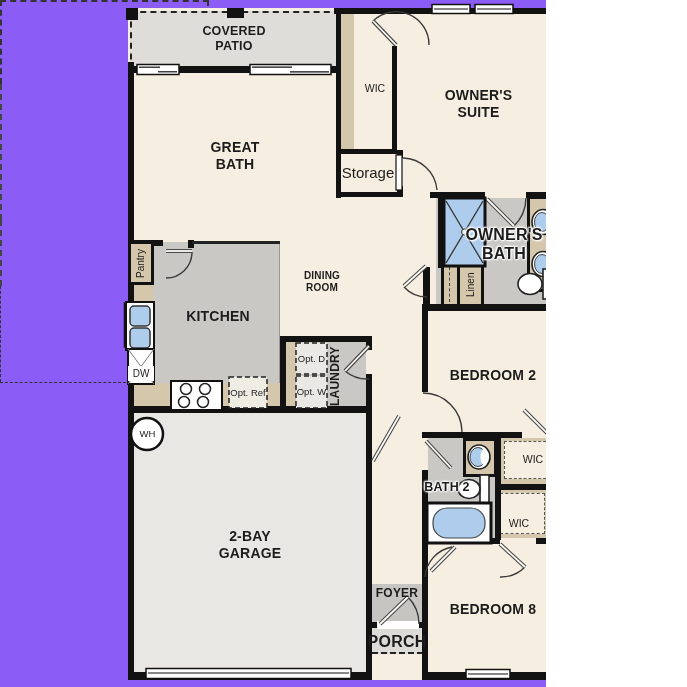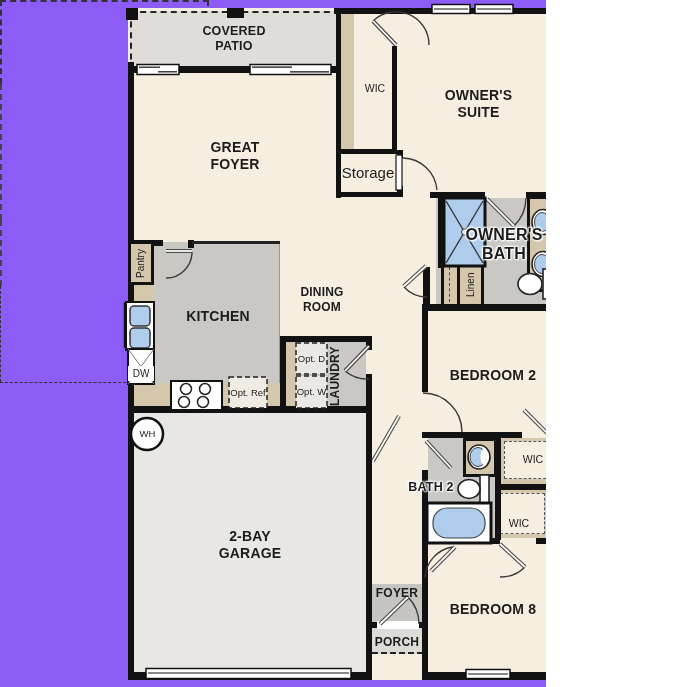--- a/index.html
+++ b/index.html
@@ -212,36 +212,36 @@
     </g>
     <circle cx="147" cy="434" r="16" fill="#fff" stroke="#111" stroke-width="2.5"></circle>
     <g stroke="#222" stroke-width="1.5" stroke-dasharray="5,3">
       <rect x="229" y="377" width="38" height="31" fill="#efece4"></rect>
       <rect x="296" y="343" width="31" height="31" fill="#e9e8e5"></rect>
       <rect x="296" y="376" width="31" height="32" fill="#e9e8e5"></rect>
     </g>
   </svg>
 
   <div class="lbl" style="left:189px;top:17px;width:90px;height:44px;font-size:12.5px;">COVERED PATIO</div>
-  <div class="lbl" style="left:200px;top:133px;width:70px;height:46px;font-size:14px;">GREAT FOYER</div>
+  <div class="lbl" style="left:200px;top:133px;width:70px;height:46px;font-size:14px;">GREAT BATH</div>
   <div class="lbl" style="left:436px;top:79px;width:85px;height:50px;font-size:14px;">OWNER'S SUITE</div>
   <div class="lbl sm" style="left:356px;top:79px;width:38px;height:18px;font-size:10.5px;">WIC</div>
   <div class="lbl sm" style="left:339px;top:164px;width:58px;height:17px;font-size:15px;">Storage</div>
   <div class="lbl halo" style="left:471px;top:226px;width:66px;height:36px;font-size:16px;">OWNER'S BATH</div>
-  <div class="lbl" style="left:287px;top:277px;width:70px;height:45px;font-size:12px;">DINING ROOM</div>
+  <div class="lbl" style="left:287px;top:259px;width:70px;height:45px;font-size:10px;">DINING ROOM</div>
   <div class="lbl" style="left:168px;top:306px;width:100px;height:21px;font-size:14px;">KITCHEN</div>
   <div class="lbl sm vert" style="left:130px;top:245px;width:21px;height:38px;font-size:10px;">Pantry</div>
   <div class="lbl sm vert" style="left:461px;top:266px;width:19px;height:38px;font-size:10px;">Linen</div>
   <div class="lbl vert" style="left:327px;top:343px;width:17px;height:67px;font-size:12px;">LAUNDRY</div>
   <div class="lbl" style="left:438px;top:364px;width:110px;height:22px;font-size:14px;">BEDROOM 2</div>
-  <div class="lbl halo" style="left:408px;top:469px;width:46px;height:36px;font-size:12.5px;">BATH 2</div>
+  <div class="lbl halo" style="left:424px;top:469px;width:46px;height:36px;font-size:12.5px;">BATH 2</div>
   <div class="lbl sm" style="left:514px;top:451px;width:38px;height:17px;font-size:10.5px;">WIC</div>
   <div class="lbl sm" style="left:499px;top:515px;width:40px;height:17px;font-size:10.5px;">WIC</div>
   <div class="lbl" style="left:215px;top:523px;width:70px;height:44px;font-size:14px;">2-BAY GARAGE</div>
   <div class="lbl" style="left:373px;top:585px;width:48px;height:16px;font-size:12px;">FOYER</div>
-  <div class="lbl" style="left:373px;top:634px;width:48px;height:16px;font-size:12px;">PORCH</div>
+  <div class="lbl" style="left:373px;top:634px;width:48px;height:16px;font-size:16px;">PORCH</div>
   <div class="lbl" style="left:438px;top:598px;width:110px;height:22px;font-size:14px;">BEDROOM 8</div>
   <div class="lbl sm" style="left:128px;top:366px;width:26px;height:15px;font-size:10px;background:#fff;">DW</div>
   <div class="lbl sm" style="left:133px;top:427px;width:29px;height:14px;font-size:9.5px;">WH</div>
   <div class="lbl sm" style="left:229px;top:378px;width:38px;height:30px;font-size:9.5px;">Opt. Ref</div>
   <div class="lbl sm" style="left:296px;top:344px;width:31px;height:30px;font-size:9.5px;">Opt. D</div>
   <div class="lbl sm" style="left:296px;top:377px;width:31px;height:30px;font-size:9.5px;">Opt. W</div>
 </div>
 
 </body></html>

